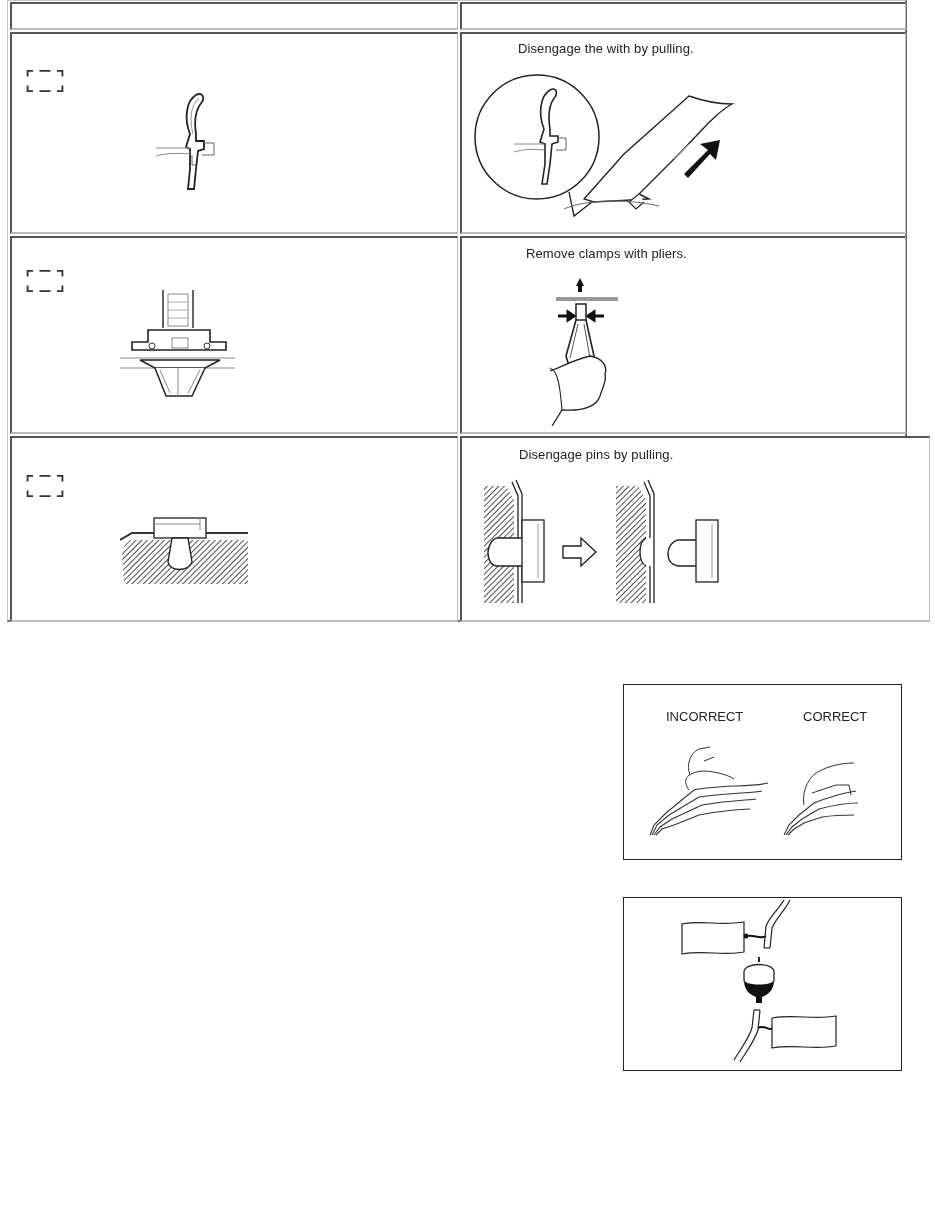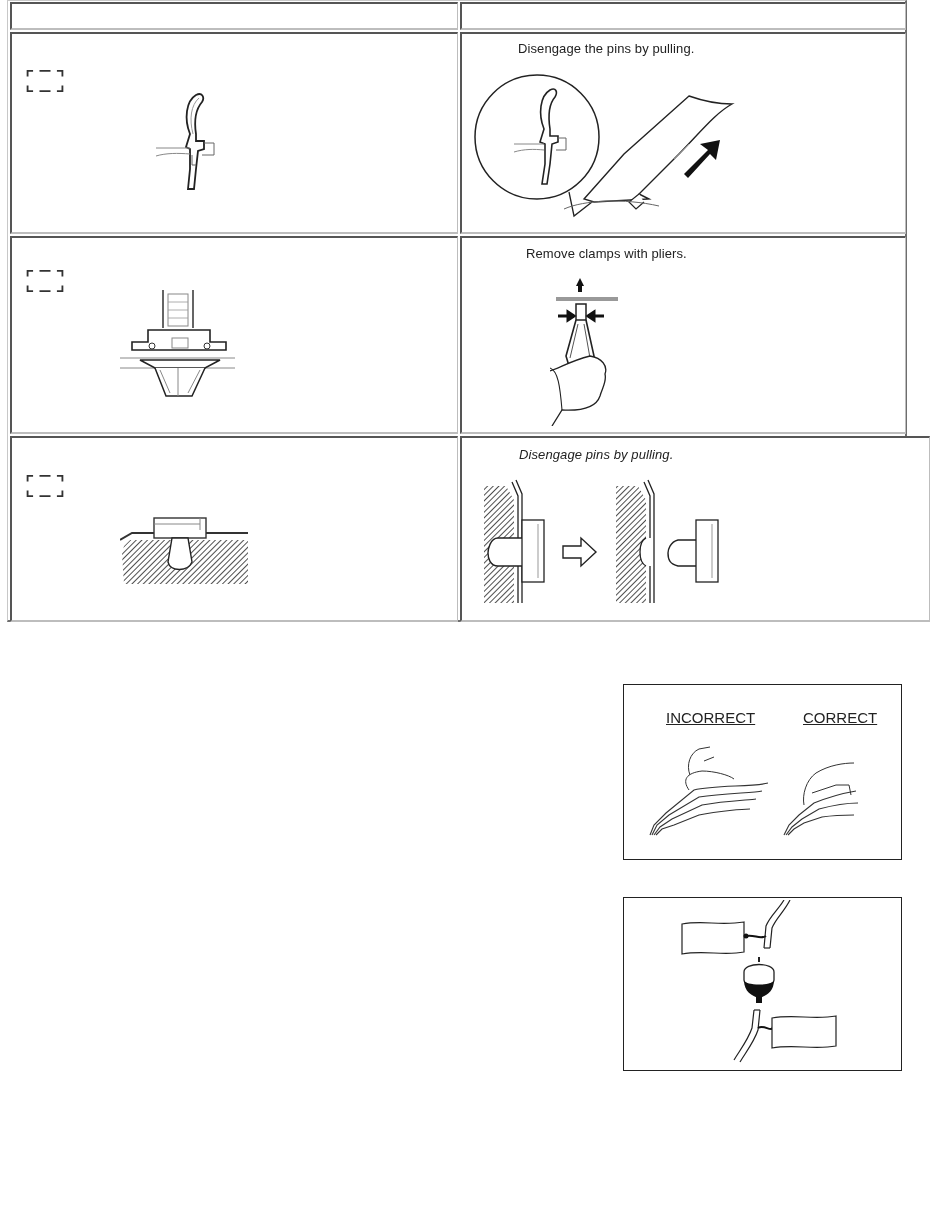--- a/index.html
+++ b/index.html
@@ -22,21 +22,21 @@
     position: absolute; font-size: 13px; color: #222; white-space: nowrap;
     letter-spacing: 0.1px;
   }
   .placeholder-box {
     position: absolute; width: 38px; height: 22px;
   }
   .fig { position: absolute; }
   .figure-box {
     position: absolute; border: 1px solid #222; box-sizing: border-box; background: #fff;
   }
-  .fig-label { position: absolute; font-size: 15px; color: #222; text-decoration: underline; }
+  .fig-label { position: absolute; font-size: 13px; color: #222; }
 </style>
 </head>
 <body>
 
 <div class="outer-table">
 
   <div class="cell" style="left:2px; top:1px; width:448px; height:28px;">
     <span></span>
   </div>
   <div class="cell" style="left:452px; top:1px; width:446px; height:28px;">
@@ -48,21 +48,21 @@
       <path d="M1 7 V1 H7 M14 1 H26 M33 1 H39 V7 M1 17 V23 H7 M14 23 H26 M33 23 H39 V17" fill="none" stroke="#333" stroke-width="2"></path>
     </svg>
     <svg class="fig" style="left:140px; top:55px;" width="70" height="110" viewBox="0 0 70 110">
       <path d="M38 45 C 32 30, 34 12, 44 6 C 50 3, 53 8, 50 13 C 44 20, 42 32, 44 45 L 44 52 L 52 52 L 52 60 L 46 62 L 44 80 L 42 100 L 36 100 L 38 80 L 38 60 L 34 58 Z" fill="none" stroke="#222" stroke-width="1.8"></path>
       <path d="M41 45 C 37 30, 39 16, 47 9" fill="none" stroke="#999" stroke-width="1"></path>
       <path d="M4 59 H 38 M4 67 C 14 64, 26 64, 38 65" fill="none" stroke="#888" stroke-width="1"></path>
       <path d="M52 54 H 62 V 66 H 50 M40 66 V 76 H 44" fill="none" stroke="#666" stroke-width="1"></path>
     </svg>
   </div>
   <div class="cell" style="left:452px; top:31px; width:446px; height:202px;">
-    <span class="caption" style="left:56px; top:7px;">Disengage the pins by pulling.</span>
+    <span class="caption" style="left:56px; top:7px;">Disengage the with by pulling.</span>
     <svg class="fig" style="left:12px; top:40px;" width="280" height="150" viewBox="0 0 280 150">
       <circle cx="63" cy="63" r="62" fill="#fff" stroke="#222" stroke-width="1.5"></circle>
       <path d="M95 118 L 100 142 L 118 128" fill="#fff" stroke="#222" stroke-width="1.3"></path>
       <path d="M70 55 C 64 40, 66 22, 76 16 C 82 13, 84 18, 81 23 C 75 30, 74 42, 76 55 L 76 62 L 84 62 L 84 68 L 78 70 L 76 90 L 73 110 L 68 110 L 71 90 L 71 70 L 66 68 Z" fill="none" stroke="#222" stroke-width="1.6"></path>
       <path d="M40 70 H 70 M40 78 C 50 75, 60 75, 70 76" fill="none" stroke="#888" stroke-width="1"></path>
       <path d="M84 64 H 92 V 76 H 82" fill="none" stroke="#666" stroke-width="1"></path>
       <path d="M110 125 L 150 80 L 215 22 C 232 28, 248 30, 258 30 C 240 40, 225 60, 200 85 L 165 120 L 175 125 L 120 128 Z" fill="#fff" stroke="#222" stroke-width="1.4"></path>
       <path d="M165 120 L 155 128 L 162 135 L 170 128" fill="#fff" stroke="#222" stroke-width="1.2"></path>
       <path d="M200 85 L 215 70" stroke="#888" stroke-width="1"></path>
       <path d="M210 100 L 234 76 L 226 70 L 246 66 L 242 86 L 236 80 L 214 104 Z" fill="#111"></path>
@@ -112,21 +112,21 @@
           <line x1="0" y1="0" x2="0" y2="4" stroke="#222" stroke-width="1.6"></line>
         </pattern>
       </defs>
       <path d="M2 38 L 4 30 L 10 24 L 128 24 V 68 H 4 Z" fill="url(#hatch1)"></path>
       <path d="M0 24 L 12 17 H 128" fill="none" stroke="#333" stroke-width="2"></path>
       <rect x="34" y="2" width="52" height="20" fill="#fff" stroke="#333" stroke-width="1.4"></rect>
       <path d="M34 8 H 80 M80 2 V 14" stroke="#888" stroke-width="1"></path>
       <path d="M52 22 L 48 46 C 50 56, 68 56, 72 46 L 68 22 Z" fill="#fff" stroke="#222" stroke-width="1.4"></path>
     </svg>
   </div>
-  <div class="cell" style="left:452px; top:435px; width:470px; height:186px;font-style:italic;">
+  <div class="cell" style="left:452px; top:435px; width:470px; height:186px;">
     <span class="caption" style="left:57px; top:9px;">Disengage pins by pulling.</span>
     <svg class="fig" style="left:16px; top:40px;" width="250" height="130" viewBox="0 0 250 130">
       <defs>
         <pattern id="hatch2" width="4" height="4" patternUnits="userSpaceOnUse" patternTransform="rotate(45)">
           <line x1="0" y1="0" x2="0" y2="4" stroke="#222" stroke-width="1.6"></line>
         </pattern>
       </defs>
 
       <path d="M6 8 H 28 L 36 22 V 125 H 6 Z" fill="url(#hatch2)"></path>
       <path d="M34 4 L 40 18 V 125 M38 2 L 44 16 V 125" fill="none" stroke="#222" stroke-width="1.3"></path>

